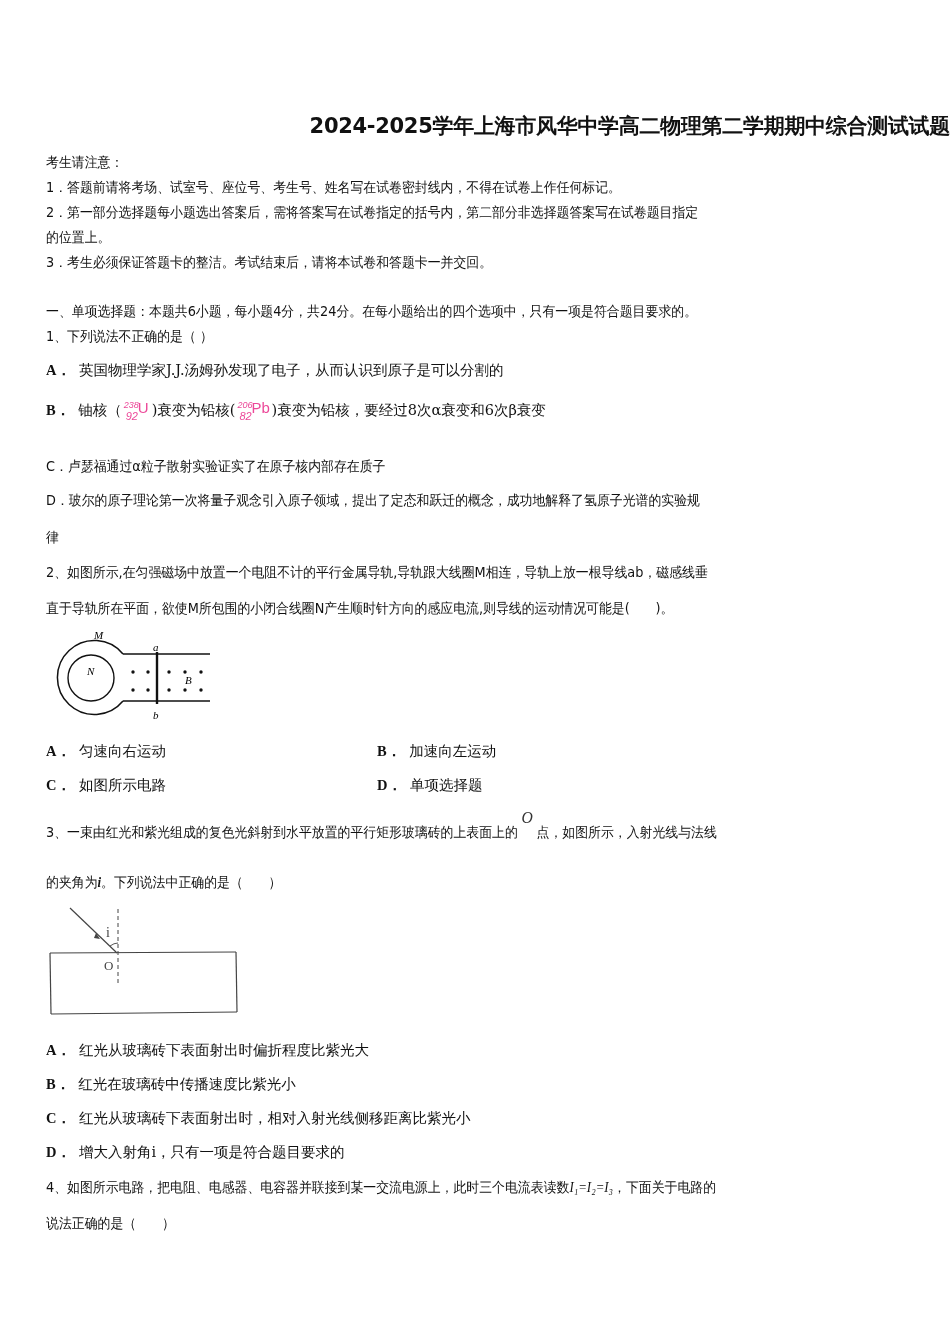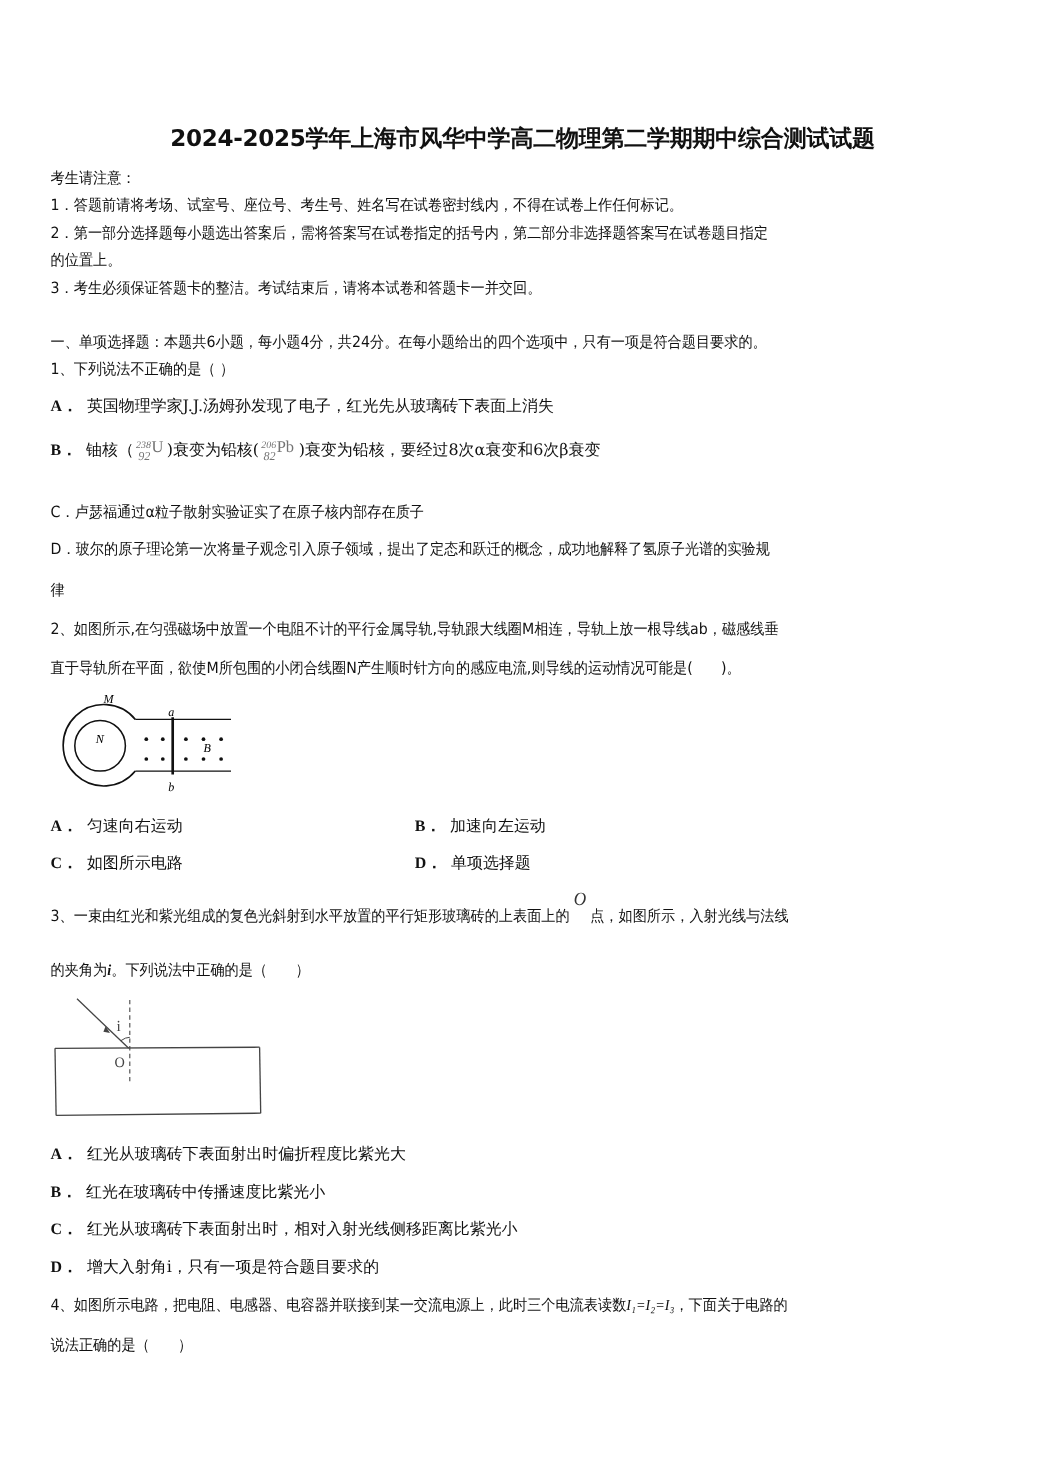--- a/index.html
+++ b/index.html
@@ -3,28 +3,28 @@
 <meta charset="utf-8">
 <style>
   html, body { margin: 0; padding: 0; background: #ffffff; }
   body {
     width: 950px; height: 1344px; position: relative; overflow: hidden;
     font-family: "DejaVu Serif", "Liberation Serif", serif;
     color: #111;
   }
   .abs { position: absolute; white-space: nowrap; }
   .title {
-    left: 0; width: 950px; top: 112px; text-align: center;
+    left: 0; width: 950px; top: 112px; text-align: right;
     font-family: "DejaVu Sans", "Liberation Sans", sans-serif;
     font-weight: bold; font-size: 21px; letter-spacing: -0.3px;
   }
   .line { left: 46px; font-size: 14.5px; line-height: 20px; }
   .narrow { font-family: "DejaVu Sans", "Liberation Sans", sans-serif; font-size: 14px; transform: scaleX(0.92); transform-origin: left center; }
   .opt-label { font-weight: bold; font-family: "Liberation Serif", serif; margin-right: 8px; }
-  .sup-iso { display: inline-block; position: relative; width: 30px; height: 20px; vertical-align: middle; color: #737373; font-family: Liberation Serif, serif; text-align: right; }
+  .sup-iso { display: inline-block; position: relative; width: 30px; height: 20px; vertical-align: middle; color: #ec4899; font-family: Liberation Sans, sans-serif; text-align: right; }
   .sup-iso .m { position: absolute; left: 2px; top: -6px; font-size: 9px; font-style: italic; }
   .sup-iso .z { position: absolute; left: 4px; top: 5px; font-size: 11px; font-style: italic; }
   .sup-iso .s { position: absolute; left: 16px; top: -3px; font-size: 15px; }
   .ital { font-style: italic; font-family: "Liberation Serif", serif; }
   .O-mark { font-style: italic; font-family: "Liberation Serif", serif; font-size: 17px; position: relative; top: -14px; margin: 0 4px; color: #333; }
   svg { position: absolute; }
 </style>
 </head>
 <body>
 
@@ -33,21 +33,21 @@
 <div class="abs line narrow" style="top:152px">考生请注意：</div>
 <div class="abs line narrow" style="top:177px">1．答题前请将考场、试室号、座位号、考生号、姓名写在试卷密封线内，不得在试卷上作任何标记。</div>
 <div class="abs line narrow" style="top:202px">2．第一部分选择题每小题选出答案后，需将答案写在试卷指定的括号内，第二部分非选择题答案写在试卷题目指定</div>
 <div class="abs line narrow" style="top:227px">的位置上。</div>
 <div class="abs line narrow" style="top:252px">3．考生必须保证答题卡的整洁。考试结束后，请将本试卷和答题卡一并交回。</div>
 
 <div class="abs line narrow" style="top:301px">一、单项选择题：本题共6小题，每小题4分，共24分。在每小题给出的四个选项中，只有一项是符合题目要求的。</div>
 
 <div class="abs line narrow" style="top:326px">1、下列说法不正确的是（ ）</div>
 <div class="abs line" style="top:360px">
-  <span class="opt-label">A．</span><span>英国物理学家J.J.汤姆孙发现了电子，红光先从玻璃砖下表面上消失</span>
+  <span class="opt-label">A．</span><span>英国物理学家J.J.汤姆孙发现了电子，从而认识到原子是可以分割的</span>
 </div>
 <div class="abs line" style="top:400px">
   <span class="opt-label">B．</span><span>铀核（</span><span class="sup-iso"><span class="m">238</span><span class="z">92</span><span class="s">U</span></span><span>)衰变为铅核(</span><span class="sup-iso" style="width:36px"><span class="m">206</span><span class="z">82</span><span class="s">Pb</span></span><span>)衰变为铅核，要经过8次α衰变和6次β衰变</span>
 </div>
 <div class="abs line narrow" style="top:456px">
   <span>C．</span><span>卢瑟福通过α粒子散射实验证实了在原子核内部存在质子</span>
 </div>
 <div class="abs line narrow" style="top:490px">
   <span>D．</span><span>玻尔的原子理论第一次将量子观念引入原子领域，提出了定态和跃迁的概念，成功地解释了氢原子光谱的实验规</span>
 </div>

